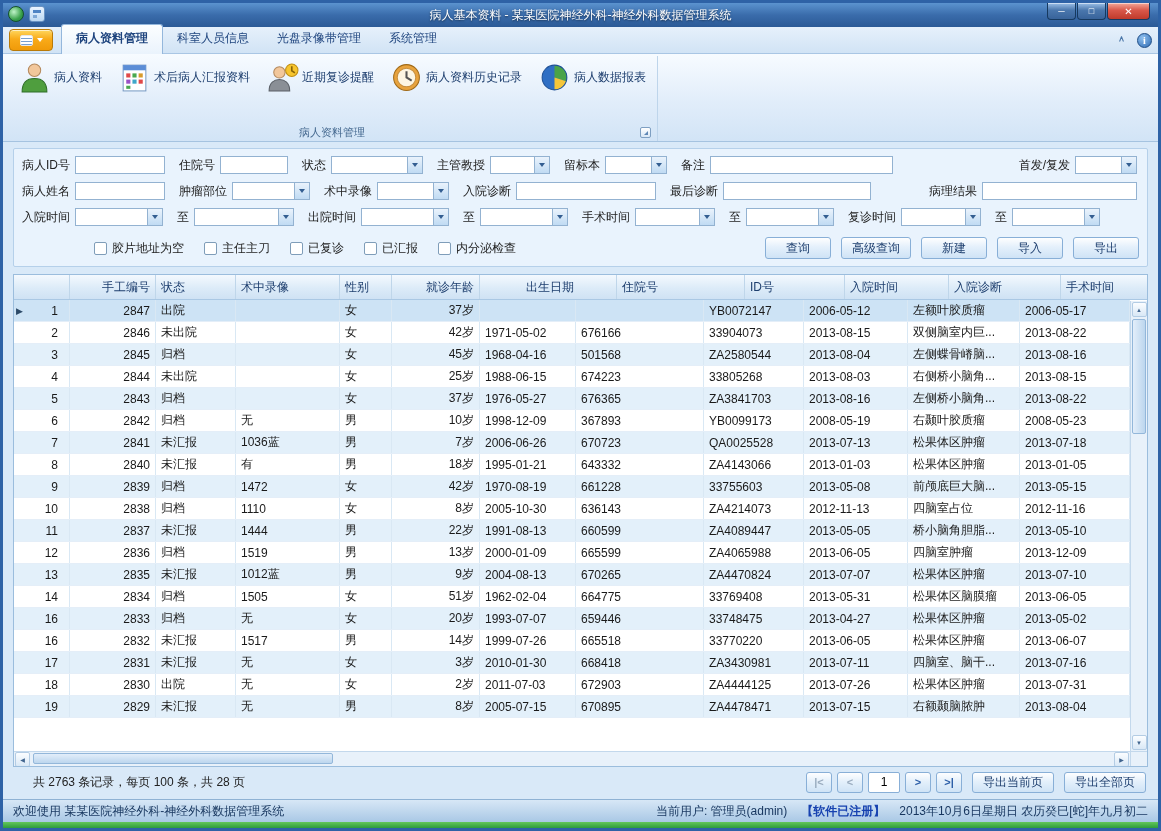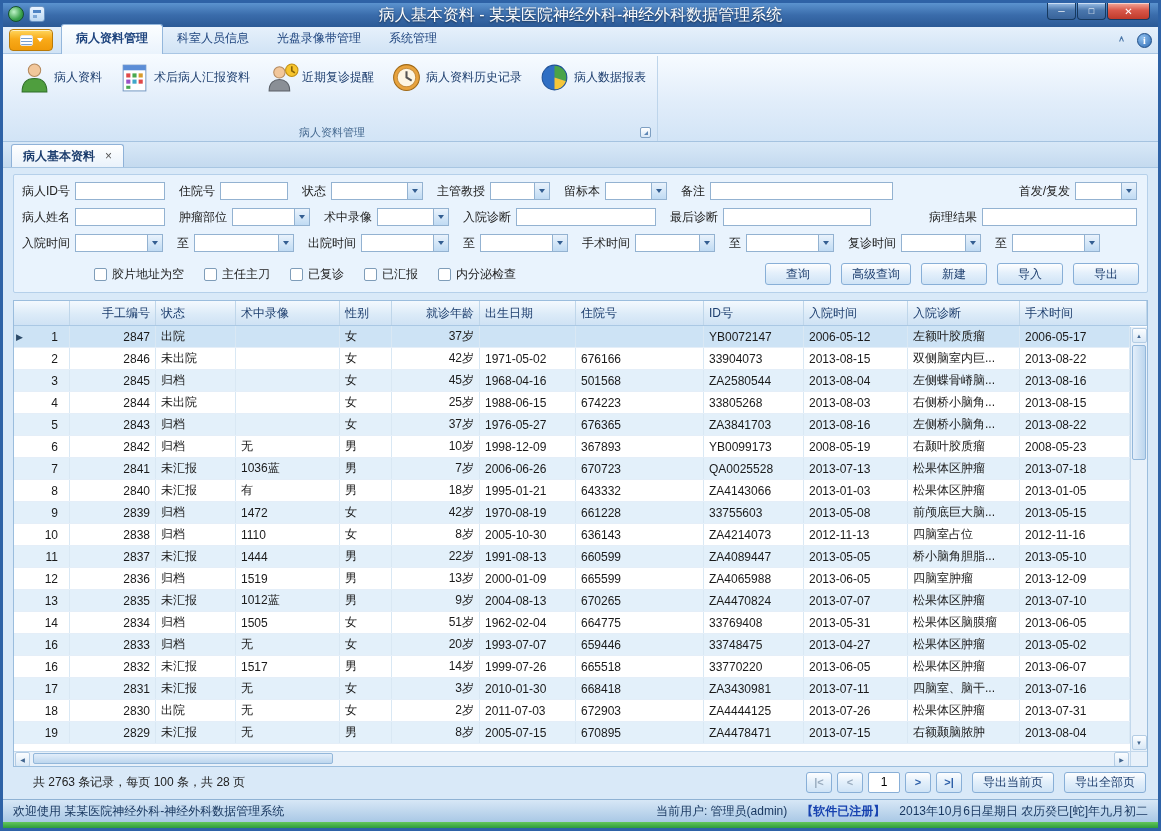--- a/index.html
+++ b/index.html
@@ -9,21 +9,21 @@
   .window { width:1161px; height:831px; border:3px solid #2e62a6; display:flex; flex-direction:column; background:#d9e9f8; }
 
   
   .titlebar { height:24px; flex:none; position:relative; background:linear-gradient(#5b93cf,#3a6cab 50%,#2b5a96); }
   .tb-icons { position:absolute; left:5px; top:3px; display:flex; gap:5px; z-index:3; }
   .app-logo { width:16px; height:16px; border-radius:50%; background:radial-gradient(circle at 35% 35%, #bff3c8, #3aa14b 60%, #1c7d42); border:1px solid #14512b; }
   .app-ico2 { width:16px; height:16px; border-radius:3px; background:linear-gradient(#eaf4ff,#bcd8f2); border:1px solid #6a93c2; position:relative; }
   .app-ico2::after { content:""; position:absolute; left:3px; top:3px; right:3px; bottom:3px; background:
      linear-gradient(#4f84c4,#4f84c4) 0 0/100% 3px no-repeat,
      linear-gradient(#7fa8d6,#7fa8d6) 0 5px/4px 100% no-repeat; }
-  .tb-title { position:absolute; left:0; right:0; top:0; line-height:24px; text-align:center; color:#fff; font-size:16px; text-shadow:0 1px 2px rgba(0,0,0,.55); }
+  .tb-title { position:absolute; left:0; right:0; top:0; line-height:24px; text-align:center; color:#fff; font-size:12px; text-shadow:0 1px 2px rgba(0,0,0,.55);font-family:Liberation Serif, serif; }
   .tb-btns { position:absolute; right:8px; top:0; display:flex; gap:1px; z-index:3; }
   .winbtn { width:29px; height:17px; border:1px solid #16395f; border-top:none; border-radius:0 0 4px 4px; display:flex; align-items:center; justify-content:center; color:#fff; font-size:9px; background:linear-gradient(#9cc0e8,#4a77ad 45%,#38639a); box-shadow:inset 0 1px 0 rgba(255,255,255,.5); }
   .winbtn.close { width:43px; background:linear-gradient(#f4a99a,#d9584a 45%,#c03a2b); font-size:10px; }
 
   
   .tabrow { height:27px; flex:none; display:flex; align-items:flex-end; padding:0 6px; background:linear-gradient(#e6f0fb,#d1e3f5); border-bottom:1px solid #a9c6e4; position:relative; }
   .app-menu { width:44px; height:22px; margin:0 8px 2px 0; border-radius:4px; background:linear-gradient(#ffd75e,#f9ab1a 45%,#f09a09); border:1px solid #b97a08; box-shadow:inset 0 1px 0 rgba(255,255,255,.65); display:flex; align-items:center; justify-content:center; gap:4px; }
   .am-icon { width:13px; height:11px; border-radius:2px; background:repeating-linear-gradient(#ffffff 0 2px,#7aa0d0 2px 3px); border:1px solid #e7e7e7; }
   .am-arrow { width:0; height:0; border-left:3px solid transparent; border-right:3px solid transparent; border-top:4px solid #fff; }
   .rtab { padding:5px 14px 6px; color:#1e447e; white-space:nowrap; }
@@ -206,26 +206,20 @@
             <span class="rlabel">病人数据报表</span>
           </div>
         </div>
       <div class="group-footer">
         <span>病人资料管理</span>
         <span class="launcher"></span>
       </div>
     </div>
   </div>
 
-  <div class="doc-tabbar">
-    <div class="doc-tab">
-      <span>病人基本资料</span>
-      <span class="doc-close">×</span>
-    </div>
-  </div>
 
   <div class="content">
 
     <div class="filter-panel">
       <div id="filter-rows">
           <div class="frow">
             <span class="fgroup">
               <span class="flabel">病人ID号</span>
               <span class="tinput" style="width: 90px;"></span>
             </span>
@@ -377,21 +371,21 @@
     </div>
 
     <div class="grid-wrap">
       <div class="ghead" id="grid-head">
           <span class="gh" style="width: 56px;"></span>
           <span class="gh right" style="width: 86px;">手工编号</span>
           <span class="gh" style="width: 80px;">状态</span>
           <span class="gh" style="width: 104px;">术中录像</span>
           <span class="gh" style="width: 52px;">性别</span>
           <span class="gh right" style="width: 88px;">就诊年龄</span>
-          <span class="gh" style="width: 96px;">出生日期</span>
+          <span class="gh" style="width: 96px; margin-left: 41px;">出生日期</span>
           <span class="gh" style="width: 128px;">住院号</span>
           <span class="gh" style="width: 100px;">ID号</span>
           <span class="gh" style="width: 104px;">入院时间</span>
           <span class="gh" style="width: 112px;">入院诊断</span>
           <span class="gh" style="width: 100px;">手术时间</span>
         </div>
       <div class="gbody" id="grid-body">
           <div class="grow odd current">
             <span class="gc ind" style="width: 56px;">
               <span class="rowmark">▶</span>

